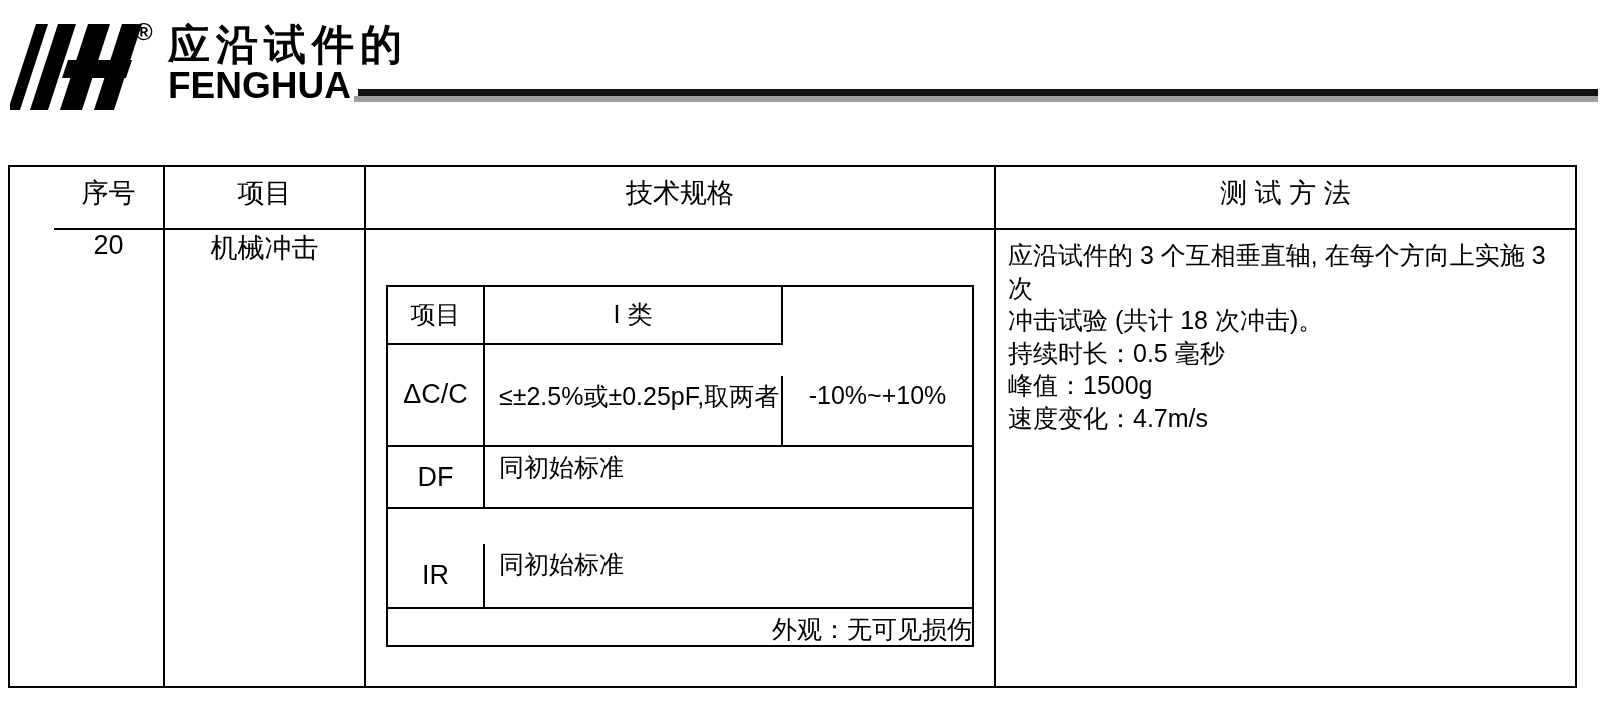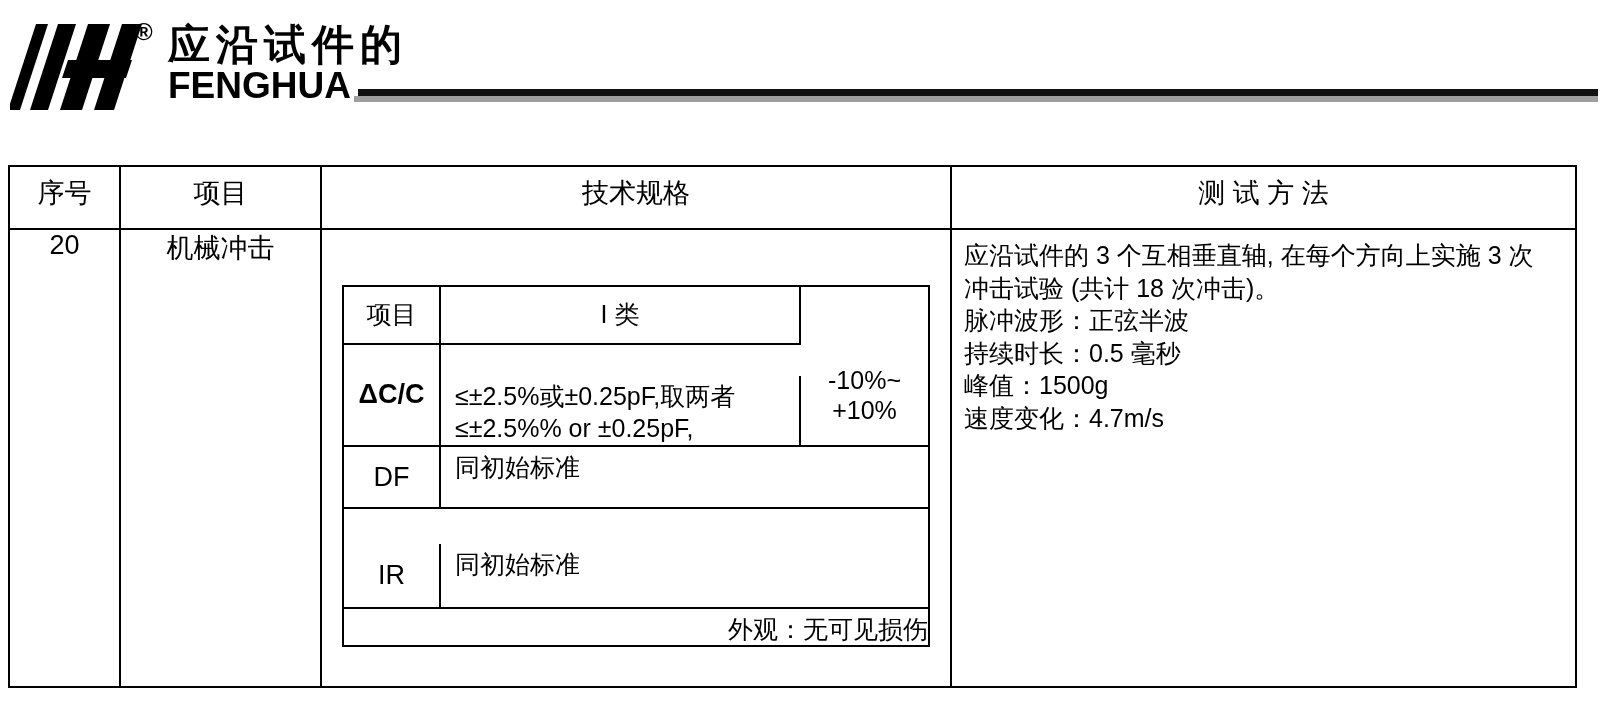--- a/index.html
+++ b/index.html
@@ -23,20 +23,21 @@
   .rule-gray { position: absolute; left: 354px; top: 96px; width: 1244px; height: 6px; }
 
   
   .main-table {
     position: absolute; left: 8px; top: 165px;
     width: 1569px; height: 523px;
     border: 2px solid #000; box-sizing: border-box;
     display: grid;
     grid-template-columns: 111px 201px 630px 1fr;
     grid-template-rows: 63px 1fr;
+    padding-left: 44px;
   }
   .hcell {
     border-right: 2px solid #000; border-bottom: 2px solid #000;
     display: flex; justify-content: center; align-items: flex-start;
     padding-top: 8px; font-size: 27px; box-sizing: border-box;
   }
   .hcell.last { border-right: none; }
   .bcell { border-right: 2px solid #000; box-sizing: border-box; position: relative; }
   .bcell.last { border-right: none; }
   .cell-center { display: flex; align-items: flex-start; justify-content: center; font-size: 27px; }
@@ -47,21 +48,21 @@
     width: 588px; height: 362px;
     border: 2px solid #000; box-sizing: border-box;
     display: flex; flex-direction: column;
     font-size: 25px;
   }
   .srow { display: flex; box-sizing: border-box; }
   .scell { box-sizing: border-box; }
   .sb-r { border-right: 2px solid #000; }
   .sb-b { border-bottom: 2px solid #000; }
   .scol-label { width: 97px; display: flex; align-items: center; justify-content: center; }
-  .scol-c1 { width: 360px; }
+  .scol-c1 { width: 298px; }
   .scol-c2 { flex: 1; }
   .center-both { display: flex; align-items: center; justify-content: center; }
   .spec-lines { padding: 4px 0 0 14px; line-height: 32px; margin-top: 31px; }
   .spec-lines-top { padding: 4px 0 0 14px; line-height: 32px; }
 
   
   .method-text { padding: 9px 8px 0 12px; font-size: 25px; line-height: 32.5px; }
 
   .t { white-space: pre; }
 </style>
@@ -115,28 +116,27 @@
         <div class="srow" style="height:58px;">
           <div class="scell scol-label sb-r sb-b">
             <span>项目</span>
           </div>
           <div class="scell scol-c1 sb-r sb-b center-both">
             <span>I 类</span>
           </div>
         </div>
 
         <div class="srow" style="height:103px;">
-          <div class="scell scol-label sb-r sb-b" style="font-size:27px;font-weight:bold;">
+          <div class="scell scol-label sb-r sb-b" style="font-size:27px;">
             <span>ΔC/C</span>
           </div>
           <div class="scell scol-c1 sb-r sb-b spec-lines">
             <div>≤±2.5%或±0.25pF,取两者</div>
-            <div>≤±2.5%% or ±0.25pF,</div>
           </div>
-          <div class="scell scol-c2 sb-b center-both" style="flex-direction:column; line-height:30px;">
+          <div class="scell scol-c2 sb-b center-both" style="line-height:30px;">
             <div>-10%~</div>
             <div>+10%</div>
           </div>
         </div>
 
         <div class="srow" style="height:63px;">
           <div class="scell scol-label sb-r sb-b" style="font-size:27px;">
             <span>DF</span>
           </div>
           <div class="scell sb-b spec-lines-top" style="flex:1;">
@@ -159,21 +159,20 @@
           </div>
         </div>
 
       </div>
     </div>
 
     <div class="bcell last">
       <div class="method-text">
         <div>应沿试件的 3 个互相垂直轴, 在每个方向上实施 3 次</div>
         <div>冲击试验 (共计 18 次冲击)。</div>
-        <div>脉冲波形：正弦半波</div>
         <div>持续时长：0.5 毫秒</div>
         <div>峰值：1500g</div>
         <div>速度变化：4.7m/s</div>
       </div>
     </div>
 
   </div>
 </div>
 
 </body></html>

